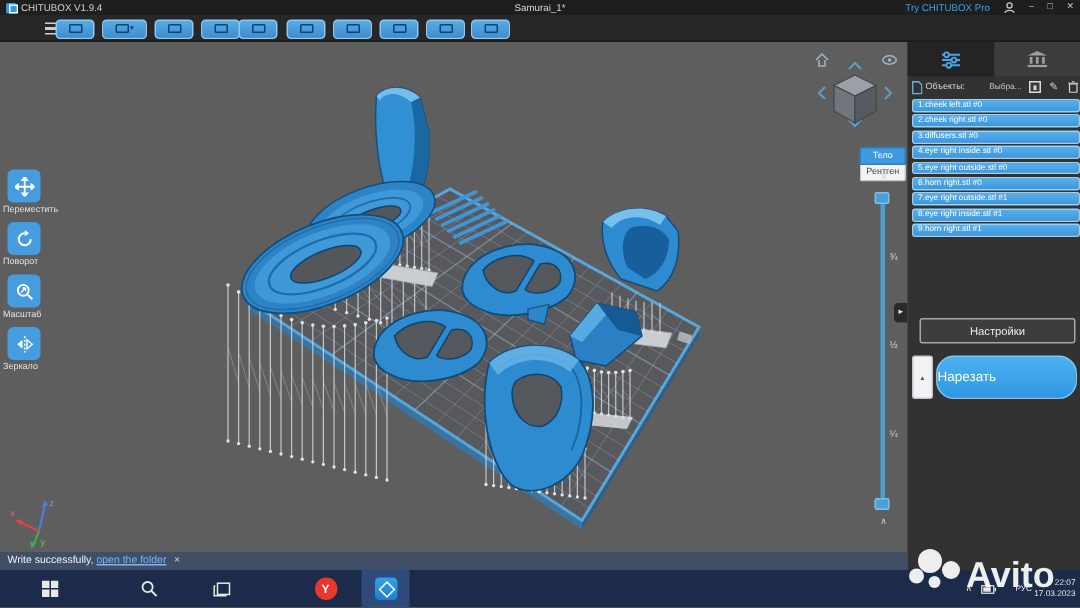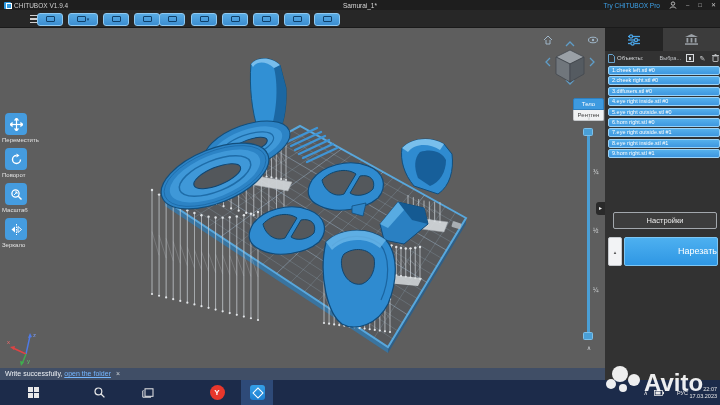--- a/index.html
+++ b/index.html
@@ -57,21 +57,21 @@
   .objlabel{font-size:6px;color:#d5d8da}
   .sel-label{font-size:5.5px;color:#c3c7cb;margin-left:auto}
   .hdr-btn{width:9px;height:9px;display:flex;align-items:center;justify-content:center;margin-left:2px}
   .sq-btn{width:8px;height:8px;border:1px solid #d8dbde;background:#3a3a3a;position:relative}
   .sq-btn:after{content:"";position:absolute;left:2px;top:2px;width:2.5px;height:2.5px;background:#d8dbde}
   .pencil{font-size:7px;color:#d5d8da;line-height:9px}
   .objlist{padding:1px 3px}
   .obj-item{height:8.8px;margin-bottom:1.6px;background:linear-gradient(#55b0ec,#3e97df);border:1px solid #9ad2f7;border-radius:2px;font-size:5.5px;line-height:7px;color:#fff;padding:0 3px;white-space:nowrap;overflow:hidden}
   .settings-btn{position:absolute;left:8px;top:184px;width:104px;height:17px;background:#3d3d3d;border:1px solid #a3a8ad;border-radius:2px;color:#ececec;font-size:7.5px;text-align:center;line-height:15px}
   .spin-box{position:absolute;left:3px;top:209px;width:14px;height:29px;background:#f2f3f5;border:1px solid #c5c9cd;border-radius:2px;color:#555;font-size:5px;text-align:center;line-height:29px}
-  .slice-btn{position:absolute;left:19px;top:209px;width:94px;height:29px;background:linear-gradient(#4db0f0,#2f97e4);border:1px solid #7cc6f4;border-radius:2px;color:#fff;font-size:9px;text-align:right;line-height:27px}
+  .slice-btn{position:absolute;left:19px;top:209px;width:94px;height:29px;background:linear-gradient(#4db0f0,#2f97e4);border:1px solid #7cc6f4;border-radius:12px;color:#fff;font-size:9px;text-align:left;line-height:27px}
 
   
   .statusbar{position:absolute;left:0;top:368px;width:605px;height:12px;background:#404e66;font-size:7px;line-height:12px;color:#ecf0f4;padding-left:5px;z-index:25}
   .statusbar a{color:#74b6ff;text-decoration:underline}
   .status-x{color:#cfd3d6;margin-left:3px}
 
   
   .taskbar{position:absolute;left:0;top:380px;width:720px;height:25px;background:#1c2b4a;z-index:40}
   .tb-item{position:absolute;top:0;height:25px;display:flex;align-items:center;justify-content:center}
   .yandex{width:15px;height:15px;border-radius:50%;background:#e8372c;color:#fff;font-size:8px;font-weight:bold;text-align:center;line-height:15px}

